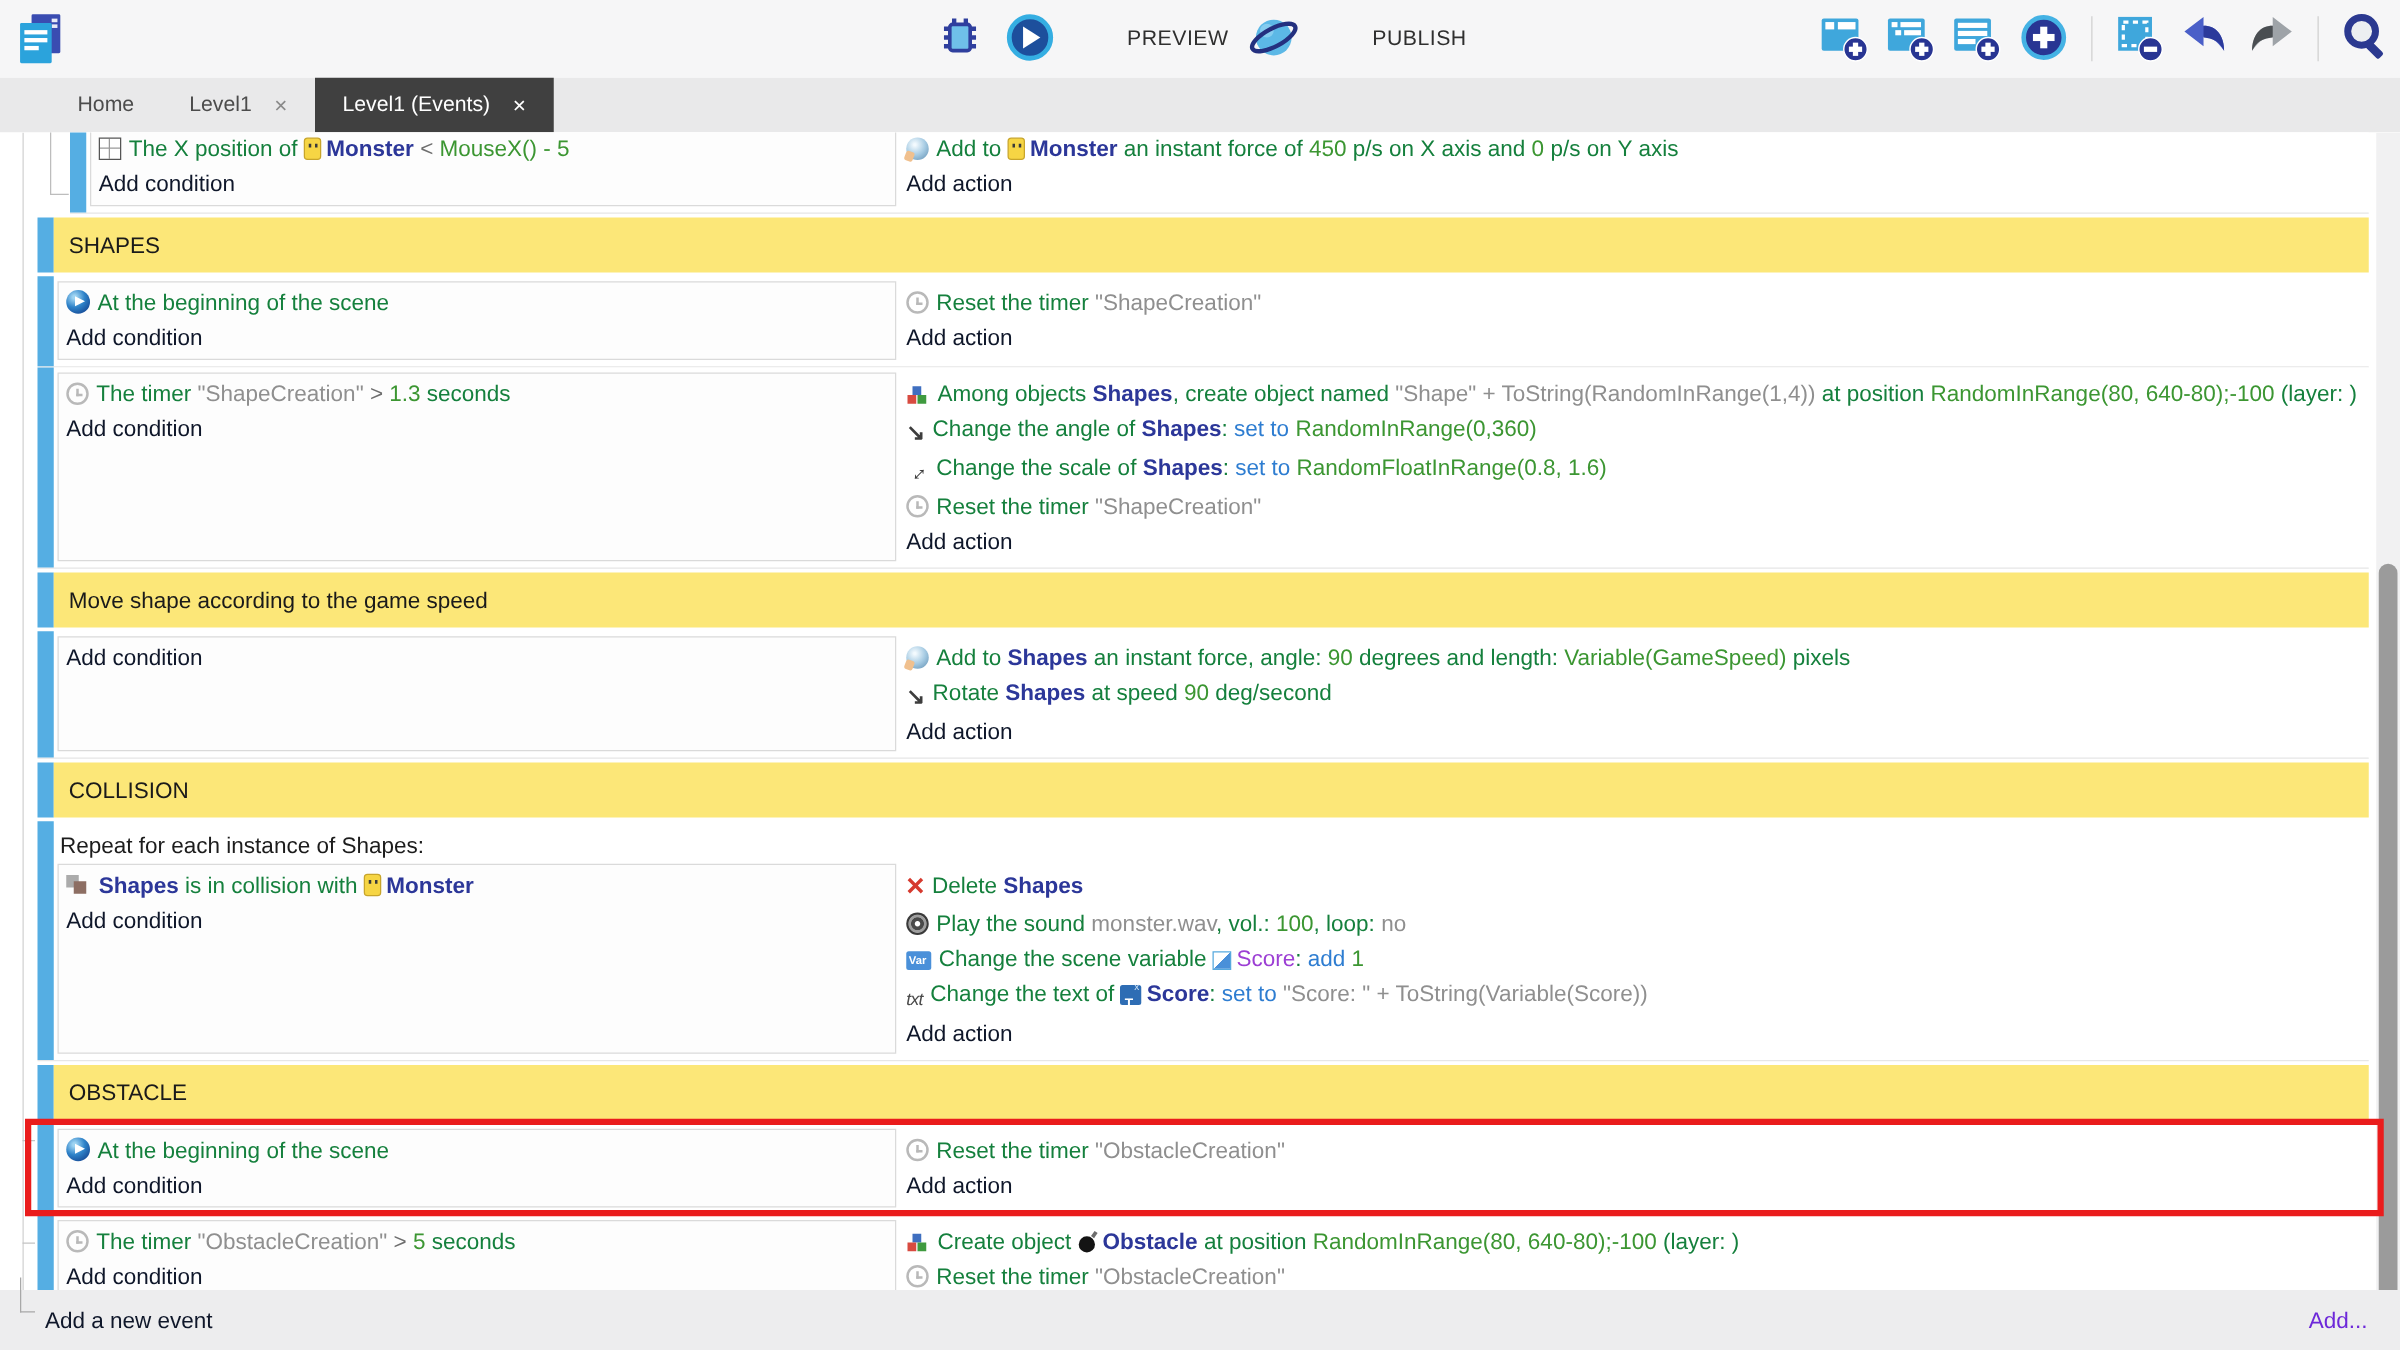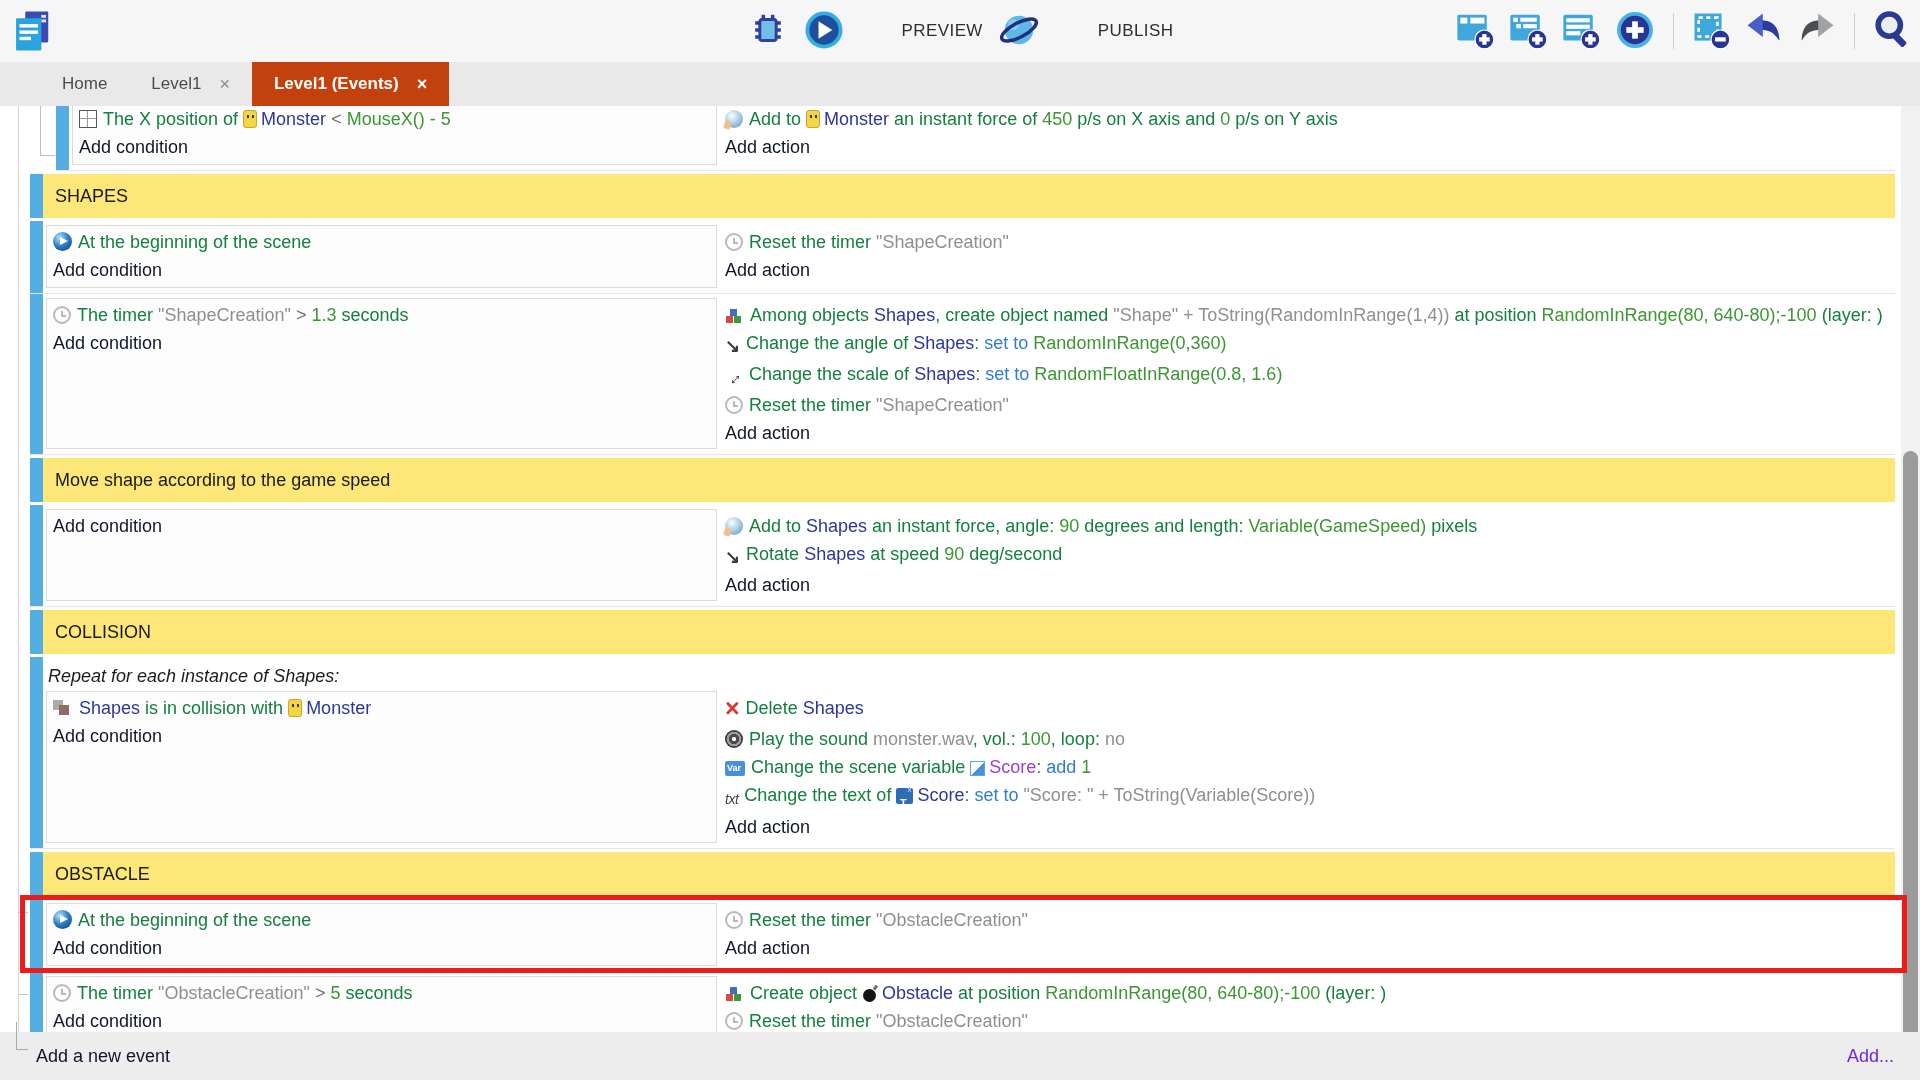--- a/index.html
+++ b/index.html
@@ -12,47 +12,47 @@
   .tb-left { position:absolute; left:8px; top:6px; }
   .tb-center { position:absolute; left:0; right:0; top:0; height:62px; display:flex; align-items:center; justify-content:center; gap:14px; }
   .tb-right { position:absolute; right:6px; top:0; height:62px; display:flex; align-items:center; gap:13px; }
   .tb-btn { display:flex; align-items:center; gap:9px; cursor:pointer; background:none; border:none; }
   .tb-label { font-size:17px; color:#2f2f2f; letter-spacing:0.4px;padding-left:48px; }
   .tb-sep { width:1px; height:36px; background:#cfcfcf; margin:0 4px; }
 
   
   .tabbar { height:44px; background:#e9e9ea; display:flex; align-items:stretch; flex:none;padding-left:40px; }
   .tab { display:flex; align-items:center; gap:18px; padding:0 22px; font-size:17px; color:#4c4c4c; cursor:pointer; }
-  .tab.active { background:#c2410c; color:#fff;font-weight:bold; }
+  .tab.active { background:#404040; color:#fff; }
   .tab-close { font-size:18px; color:#8a8a8a; line-height:1; }
   .tab.active .tab-close { color:#fff; }
 
   
   .sheet { flex:1; position:relative; background:#fff; overflow:hidden; padding:0 25px 0 30px; }
   .tree-trunk { position:absolute; left:18px; top:0; bottom:0; border-left:1.5px solid #d2d2d2; }
   .tree-tick { position:absolute; left:18px; width:10px; border-top:1.5px solid #c4c4c4; }
   .sub-connector { position:absolute; left:40px; top:-4px; width:15px; height:54px;
     border-left:1.5px solid #bdbdbd; border-bottom:1.5px solid #bdbdbd; }
 
   .event-row { display:flex; border-bottom:1px solid #e6e6e6; position:relative; background:#fff; }
   .event-row.clipped { margin-top:-8px; }
   .event-row.indented { margin-left:26px; }
   .indent-bar { width:13px; flex:none; background:#55aee3; }
   .row-main { flex:1; display:flex; flex-direction:column; padding:4px 0 5px 3px; }
-  .foreach-header { font-size:18px; color:#1c1c1c; line-height:30px; padding-left:2px;font-style:italic; }
+  .foreach-header { font-size:18px; color:#1c1c1c; line-height:30px; padding-left:2px; }
   .row-cols { display:flex; align-items:stretch; flex:1; }
   .cond-col { width:671px; flex:none; display:flex; }
   .indented .cond-col { width:645px; }
   .cond-box { flex:1; border:1px solid #dadada; background:#fdfdfd; padding:2px 10px 3px 6px; }
   .act-col { flex:1; margin-left:6px; padding:3px 4px 2px 2px; }
 
   .line { font-size:18px; line-height:28px; color:#1c1c1c; cursor:pointer; }
   .line.placeholder { color:#0f172a; }
   .s-plain { color:#15803d; }
-  .s-obj { color:#2c3799; font-weight:400; }
+  .s-obj { color:#2c3799; font-weight:700; }
   .s-expr { color:#3c9632; }
   .s-op { color:#6e6e6e; }
   .s-str { color:#8f8f8f; }
   .s-kw { color:#2e7dd1; }
   .s-var { color:#9c3fd4; }
 
   .group-row { display:flex; height:44px; margin:3px 0; }
   .group-band { flex:1; background:#fce778; display:flex; align-items:center; padding-left:12px;
     font-size:18px; color:#1a1a1a; }
 

